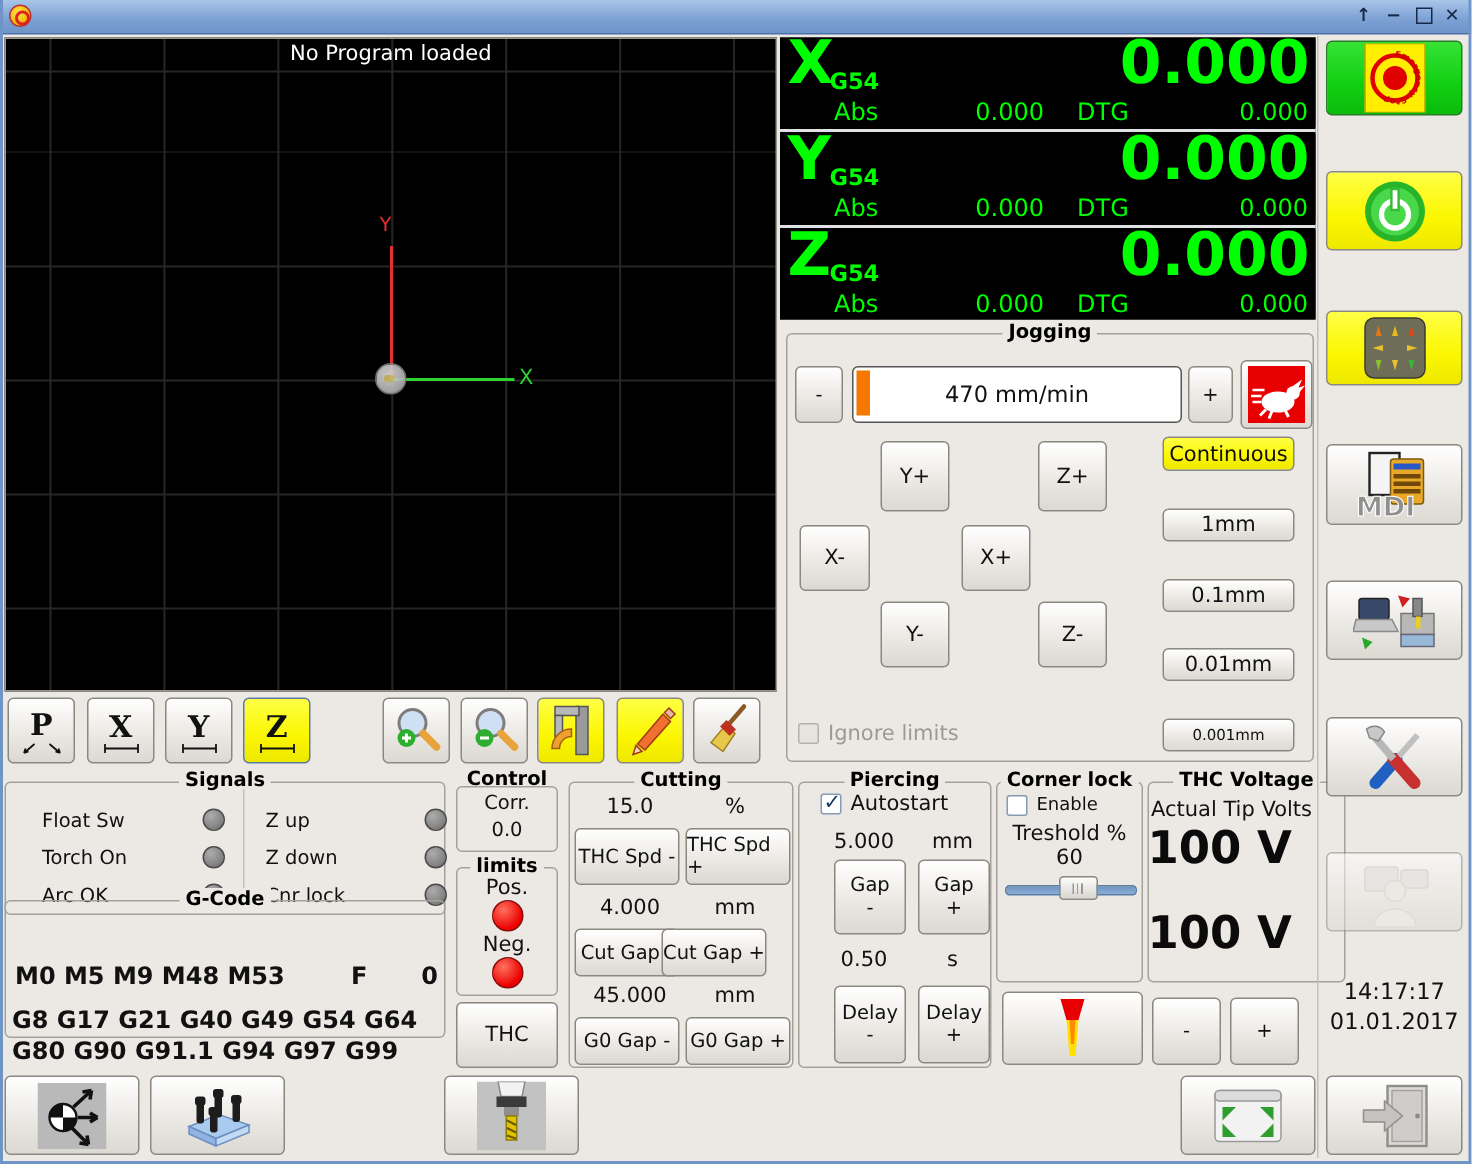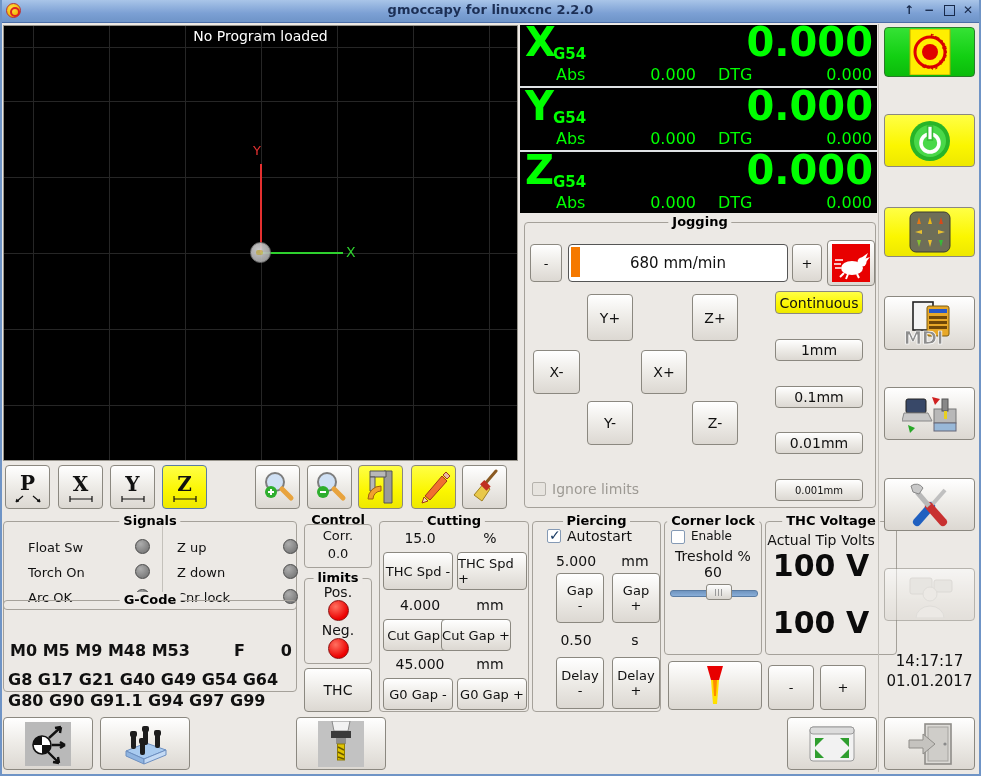--- a/index.html
+++ b/index.html
@@ -47,32 +47,31 @@
   .dro-main{position:absolute;right:4px;top:-6px;font-size:40px;font-weight:bold;}
   .dro-sub{position:absolute;bottom:1px;font-size:16px;font-weight:normal;}
   
   .jog-slider{position:absolute;left:568px;top:244px;width:220px;height:38px;background:#fff;border:1px solid #555;border-radius:4px;box-sizing:border-box;}
   .jog-slider .bar{position:absolute;left:2px;top:2px;width:9px;height:30px;background:#f57900;}
   .jog-slider .lab{position:absolute;left:0;right:0;top:9px;text-align:center;font-size:15px;color:#111;}
   
   .slider-track{position:absolute;left:670px;top:590px;width:86px;height:5px;background:linear-gradient(#6f94bf,#89aed8);border:1px solid #5a7ca3;border-radius:3px;}
   .slider-handle{position:absolute;left:706px;top:584px;width:26px;height:16px;background:linear-gradient(#fdfdfd,#d9d6d0);border:1px solid #8b8880;border-radius:3px;box-sizing:border-box;}
   .slider-handle::after{content:"";position:absolute;left:8px;top:4px;width:9px;height:7px;background:repeating-linear-gradient(90deg,#9a9a9a 0 1px,transparent 1px 3px);}
-  .bigv{position:absolute;font-size:30px;font-weight:bold;color:#0b0b0b;width:112px;text-align:center;}
+  .bigv{position:absolute;font-size:30px;font-weight:bold;color:#0b0b0b;width:112px;text-align:left;}
   .clock{position:absolute;left:881px;top:651px;width:97px;text-align:center;font-size:15px;color:#111;line-height:20px;}
   .vdiv{position:absolute;left:878px;top:24px;width:1px;height:748px;background:#c2bfb9;}
   .sig-div{position:absolute;left:162px;top:526px;width:1px;height:80px;background:#c4c1bb;}
   svg{display:block;}
 </style>
 </head>
 <body>
 
 <div class="titlebar">
   <span class="app-icon"></span>
-  <div class="title-text">gmoccapy for linuxcnc  2.2.0</div>
   <div class="win-ctl" style="right:64px;">↑</div>
   <div class="win-ctl" style="right:44px;">−</div>
   <div class="win-ctl" style="right:24px;"><span style="display:inline-block;width:9px;height:9px;border:1px solid #17294a;margin-top:4px;"></span></div>
   <div class="win-ctl" style="right:5px;">✕</div>
 </div>
 
 <div class="preview">
   <div class="no-prog">No Program loaded</div>
   <div class="axis-y-line"></div>
   <div class="axis-x-line"></div>
@@ -175,21 +174,21 @@
 </div>
 <div class="dro-sep" style="top:86px;"></div>
 <div class="dro-sep" style="top:150px;"></div>
 
 <div class="frame" style="left:524px;top:222px;width:352px;height:286px;">
   <span class="flabel">Jogging</span>
 </div>
 <div class="btn" style="left:530px;top:244px;width:32px;height:38px;">-</div>
 <div class="jog-slider">
   <div class="bar"></div>
-  <div class="lab">680 mm/min</div>
+  <div class="lab">470 mm/min</div>
 </div>
 <div class="btn" style="left:792px;top:244px;width:30px;height:38px;">+</div>
 <div class="btn" style="left:827px;top:240px;width:48px;height:46px;">
   <svg width="38" height="38" viewBox="0 0 38 38">
     <rect x="0" y="0" width="38" height="38" fill="#e80000"></rect>
     <ellipse cx="20" cy="24" rx="11" ry="7" fill="#fff"></ellipse>
     <circle cx="30" cy="18" r="4.5" fill="#fff"></circle>
     <path d="M29,14 l7,-5 l-3,7 z" fill="#fff"></path>
       <path d="M32,15 l6,-2 l-4,5 z" fill="#fff"></path>
     <path d="M12,29 l-4,4 M16,30 l-2,5 M25,30 l2,4" stroke="#fff" stroke-width="2"></path>

